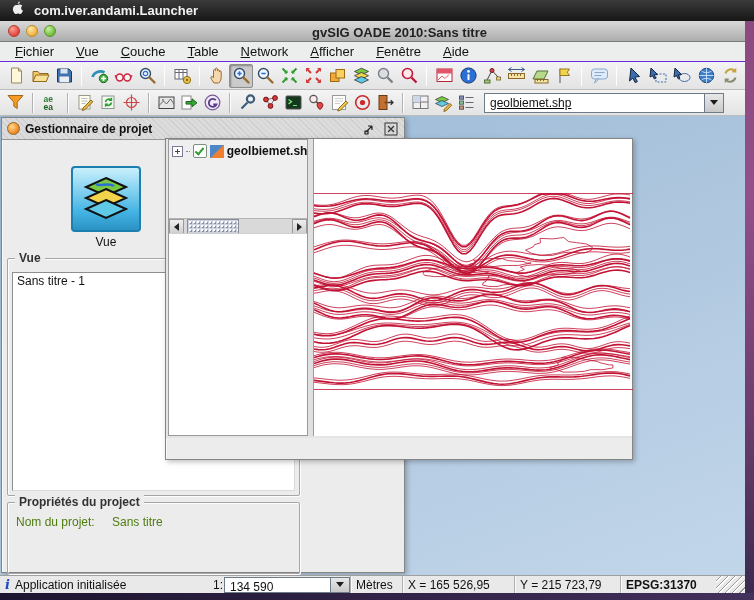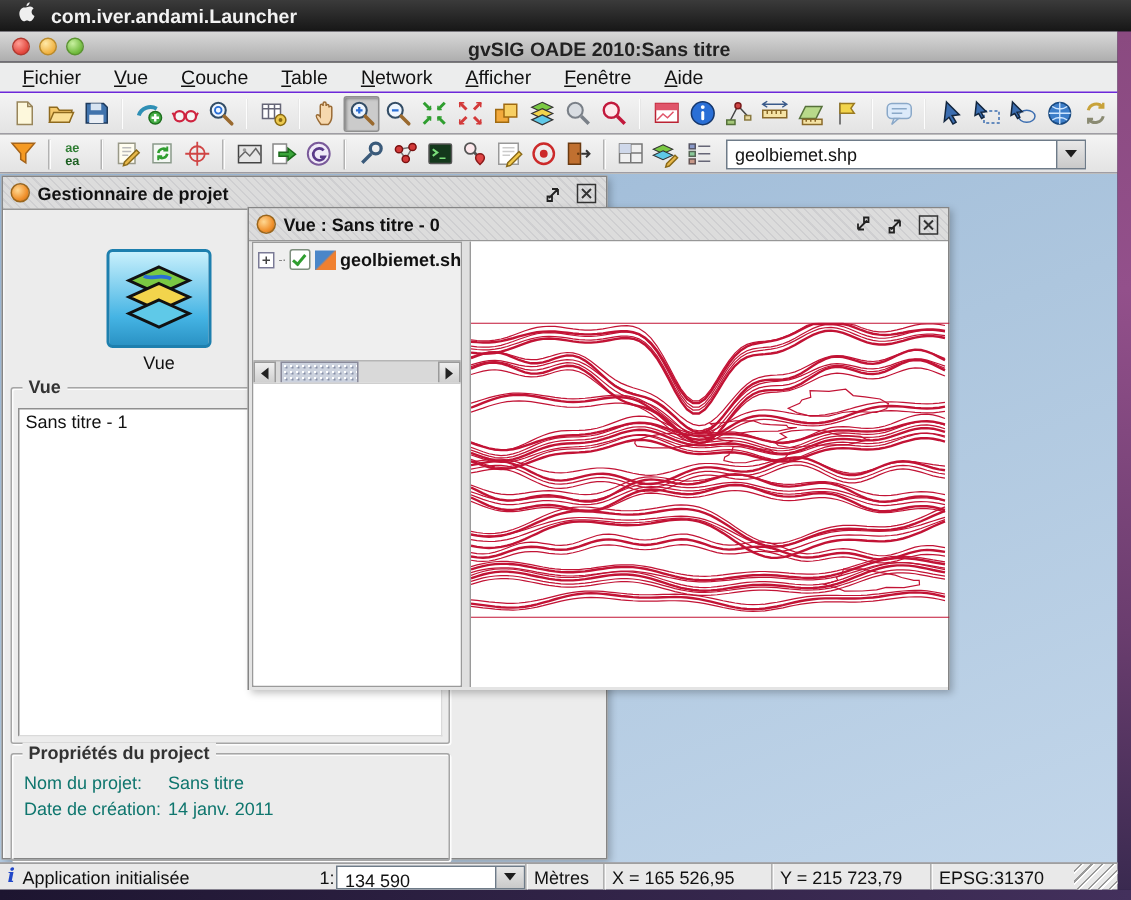--- a/index.html
+++ b/index.html
@@ -18,21 +18,21 @@
   .tl.red{background:radial-gradient(circle at 35% 30%,#ff9e94,#e2463c 70%);border:1px solid #b03a30;}
   .tl.yel{background:radial-gradient(circle at 35% 30%,#ffe9a8,#f0b13f 70%);border:1px solid #ba8a2a;}
   .tl.grn{background:radial-gradient(circle at 35% 30%,#c8f0a0,#6fba3c 70%);border:1px solid #5a9430;}
   #menubar{top:42px;height:20px;background:#eceded;border-bottom:1px solid #6d28d9;
     display:flex;align-items:center;gap:4px;padding-left:6px;font-size:13px;color:#111;}
   #menubar .mitem{padding:1px 9px;cursor:default;}
   
   .toolbar{background:linear-gradient(#f4f4f4,#e3e3e3);border-bottom:1px solid #bdbdbd;
     display:flex;align-items:center;padding-left:2px;}
   #tb1{top:62px;height:28px;}
-  #tb2{top:90px;height:26px;}
+  #tb2{top:90px;height:26px;text-decoration:underline;}
   .tbgroup{display:flex;align-items:center;padding:0 2px;}
   .tbsep{width:1px;height:20px;background:#b2b2b2;border-right:1px solid #fdfdfd;margin:0 3px;}
   .tbtn{width:24px;height:24px;display:flex;align-items:center;justify-content:center;border-radius:2px;}
   #tb2 .tbtn{width:23px;height:22px;}
   .tbtn.active{background:#cbcbcb;border:1px solid #8f8f8f;box-sizing:border-box;
     box-shadow:inset 1px 1px 2px rgba(0,0,0,.35);}
   .combo{display:flex;height:20px;border:1px solid #6e7b88;background:#fff;align-items:stretch;box-sizing:border-box;}
   .combo .cval{flex:1;font-size:12px;padding:2px 5px;white-space:nowrap;overflow:hidden;color:#111;}
   .combo .cbtn{width:18px;background:linear-gradient(#e8e8e8,#c9c9c9);border-left:1px solid #6e7b88;
     display:flex;align-items:center;justify-content:center;}
@@ -66,21 +66,21 @@
   #vuebtnwrap .blabel{font-size:12px;color:#111;margin-top:3px;}
   .gbox{position:absolute;border:1px solid #a6a6a6;border-radius:2px;
     box-shadow:1px 1px 0 #fdfdfd, inset 1px 1px 0 #fdfdfd;}
   .gbox .glabel{position:absolute;top:-8px;left:7px;background:#ececec;padding:0 4px;
     font-size:12px;font-weight:bold;color:#333;}
   #gbvue{left:5px;top:118px;width:291px;height:236px;}
   #gbvue .list{position:absolute;left:4px;top:13px;right:4px;bottom:4px;background:#fff;
     border:1px solid;border-color:#8f8f8f #dadada #dadada #8f8f8f;overflow:hidden;}
   .list .li{font-size:12px;color:#111;padding:1px 4px;white-space:nowrap;}
   #gbprops{left:5px;top:362px;width:291px;height:70px;}
-  #gbprops .rows{padding:12px 0 0 8px;font-size:12px;color:#0f766e;}
+  #gbprops .rows{padding:12px 0 0 8px;font-size:12px;color:#4d7c0f;}
   #gbprops .prow{display:flex;margin-bottom:3px;}
   #gbprops .plabel{width:96px;flex:0 0 auto;}
   
   #vuewin{left:165px;top:22px;width:468px;height:322px;z-index:5;}
   #vuewin .vcontent{position:relative;height:299px;background:#e4e4e4;}
   #toc{position:absolute;left:2px;top:0;width:140px;height:297px;background:#fff;
     border:1px solid #9a9a9a;box-sizing:border-box;}
   #tocTree{height:78px;background:#efefef;padding:4px 0 0 3px;box-sizing:border-box;}
   .treerow{display:flex;align-items:center;gap:3px;}
   .expander{width:9px;height:9px;border:1px solid #7a7a96;background:#fff;flex:0 0 auto;
@@ -114,21 +114,21 @@
     display:flex;align-items:center;font-size:12px;color:#111;}
   .seg{height:100%;display:flex;align-items:center;padding:0 5px;box-sizing:border-box;
     border-left:1px solid #b0b0b0;box-shadow:inset 1px 0 0 #fafafa;white-space:nowrap;overflow:hidden;}
   #segmsg{border-left:none;box-shadow:none;flex:0 0 208px;gap:5px;}
   #iico{font-family:"DejaVu Serif",serif;font-style:italic;font-weight:bold;color:#2248c8;font-size:13px;}
   #segscalepre{flex:0 0 auto;border-left:none;box-shadow:none;padding-right:1px;}
   #scalecombo{width:126px;height:16px;flex:0 0 auto;}
   #segunits{flex:0 0 52px;}
   #segx{flex:0 0 112px;}
   #segy{flex:0 0 106px;}
-  #segepsg{flex:0 0 96px;}
+  #segepsg{flex:0 0 96px;font-weight:bold;}
   #grip{flex:1;height:100%;background:repeating-linear-gradient(135deg,transparent 0 3px,#9a9a9a 3px 4px,#fff 4px 5px);}
 </style>
 </head>
 <body>
 
 <div id="macbar">
   <span>
     <svg width="14" height="16" viewBox="0 0 14 16">
         <path d="M9.8.5c.1 1.2-.9 2.5-2.1 2.6-.2-1.2.9-2.5 2.1-2.6zM7.2 4c1 0 1.7-.7 2.9-.6 1 .1 1.8.5 2.3 1.3-2 1.3-1.6 4.1.6 4.9-.4 1.3-1.5 3.5-2.9 3.5-.8 0-1.1-.5-2.1-.5s-1.3.5-2.1.5C4.4 13.1 2.9 10.3 2.9 8.1 2.9 5.8 4.5 4 6.2 4z" fill="#efefef"></path>
       </svg>
@@ -552,51 +552,26 @@
             <div class="li">Sans titre - 1</div>
           </div>
       </div>
       <div id="gbprops" class="gbox">
         <span class="glabel">Propriétés du project</span>
         <div class="rows">
           <div class="prow">
             <span class="plabel">Nom du projet:</span>
             <span>Sans titre</span>
           </div>
-          <div class="prow">
-            <span class="plabel">Date de création:</span>
-            <span>14 janv. 2011</span>
-          </div>
         </div>
       </div>
     </div>
   </div>
 
   <div id="vuewin" class="iwin">
-    <div class="ititle">
-      <span class="gvicon"></span>
-      <span class="ttext">Vue : Sans titre - 0</span>
-      <span class="tspace"></span>
-      <span class="iwbtn">
-        <svg width="14" height="14" viewBox="0 0 14 14">
-            <path d="M10 4l-6 6M4 10h4M4 10V6M8 2h3v3H8z" fill="none" stroke="#222" stroke-width="1.2"></path>
-          </svg>
-      </span>
-      <span class="iwbtn">
-        <svg width="14" height="14" viewBox="0 0 14 14">
-            <path d="M4 10l6-6M10 4H6M10 4v4M3 9h3v3H3z" fill="none" stroke="#222" stroke-width="1.2"></path>
-          </svg>
-      </span>
-      <span class="iwbtn">
-        <svg width="14" height="14" viewBox="0 0 14 14">
-            <rect x="1" y="1" width="12" height="12" fill="none" stroke="#333"></rect>
-            <path d="M4 4l6 6M10 4l-6 6" stroke="#333" stroke-width="1.3"></path>
-          </svg>
-      </span>
-    </div>
     <div class="vcontent">
       <div id="toc">
         <div id="tocTree">
           <div class="treerow">
             <span class="expander"></span>
             <span class="dotline"></span>
             <span class="cbx"></span>
             <span class="laynode"></span>
             <span class="layname">geolbiemet.shp</span>
           </div>

